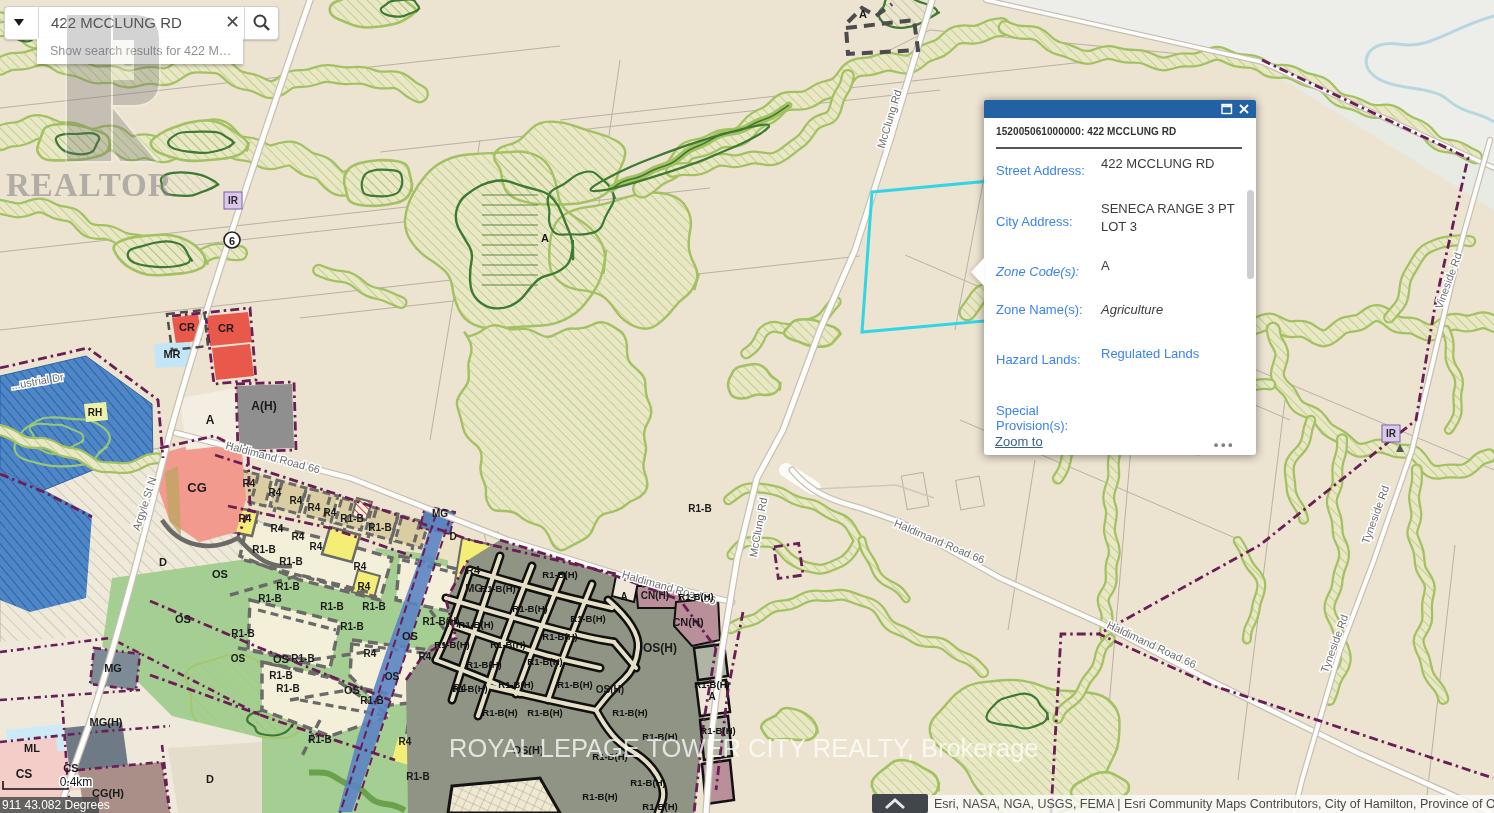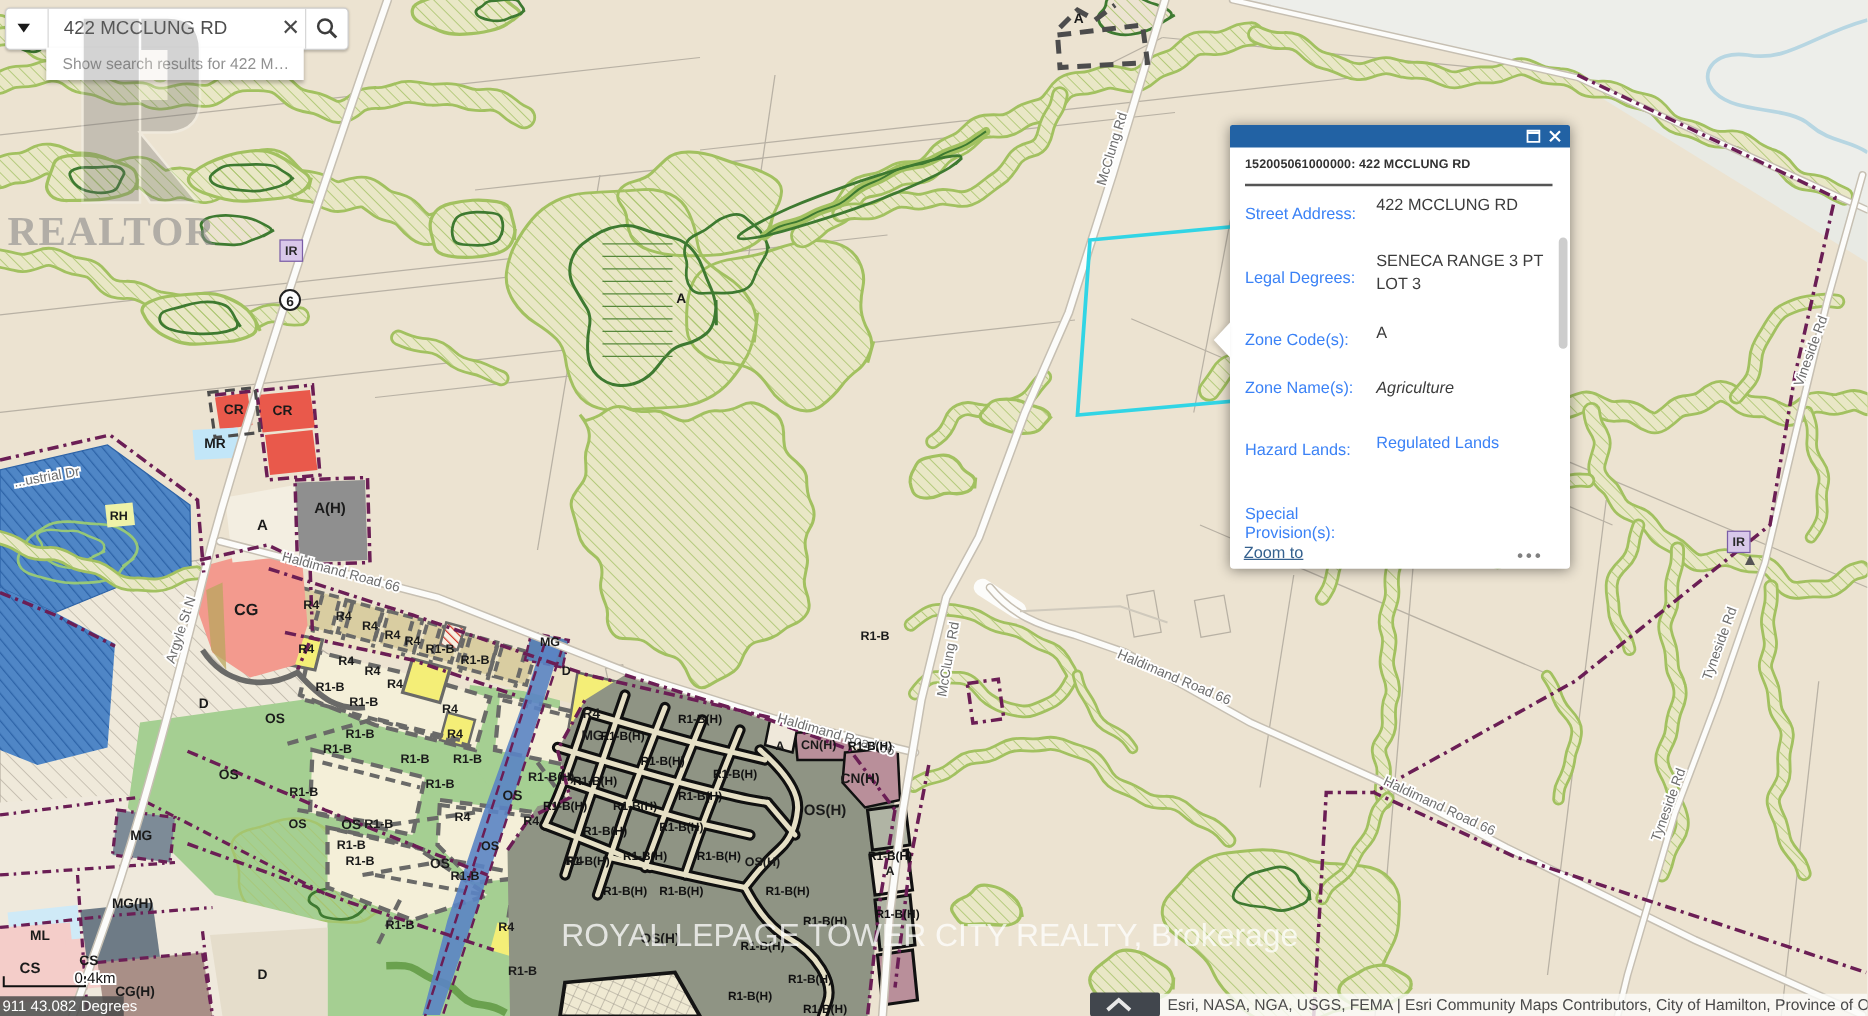--- a/index.html
+++ b/index.html
@@ -531,23 +531,23 @@
             <path d="M256,5 l8,8 M264,5 l-8,8" stroke-width="1.8"></path>
           </g>
         </svg>
   </div>
   <div class="parrow"></div>
   <div class="pbody">
     <div class="ph1" style="position:absolute;left:12px;top:26px;">152005061000000: 422 MCCLUNG RD</div>
     <div style="position:absolute;left:12px;top:47px;width:246px;border-bottom:2px solid #555;"></div>
     <div class="lab" style="top:63px;">Street Address:</div>
         <div class="val" style="top:55px;">422 MCCLUNG RD</div>
-    <div class="lab" style="top:114px;">Legal Degrees:</div>
+    <div class="lab" style="top:114px;">City Address:</div>
         <div class="val" style="top:100px;">SENECA RANGE 3 PT<br>LOT 3</div>
-    <div class="lab" style="top:164px;">Zone Code(s):</div>
+    <div class="lab" style="top:164px;font-style:italic;">Zone Code(s):</div>
         <div class="val" style="top:157px;">A</div>
     <div class="lab" style="top:202px;">Zone Name(s):</div>
         <div class="val" style="top:201px;font-style:italic;">Agriculture</div>
     <div class="lab" style="top:252px;">Hazard Lands:</div>
         <div class="val" style="top:245px;color:#3b82f6;">Regulated Lands</div>
     <div class="lab" style="top:303px;">Special<br>Provision(s):</div>
   </div>
   <div class="pfoot"><span class="zoomto">Zoom to</span></div>
   <div class="dots">•••</div>
   <div class="scroll"></div>

